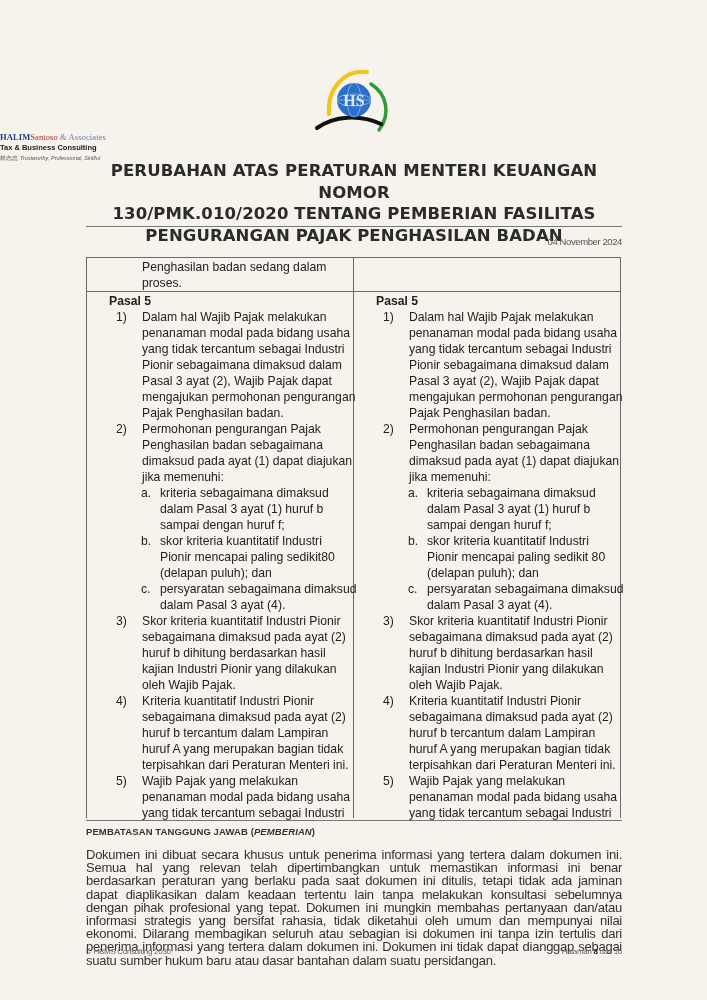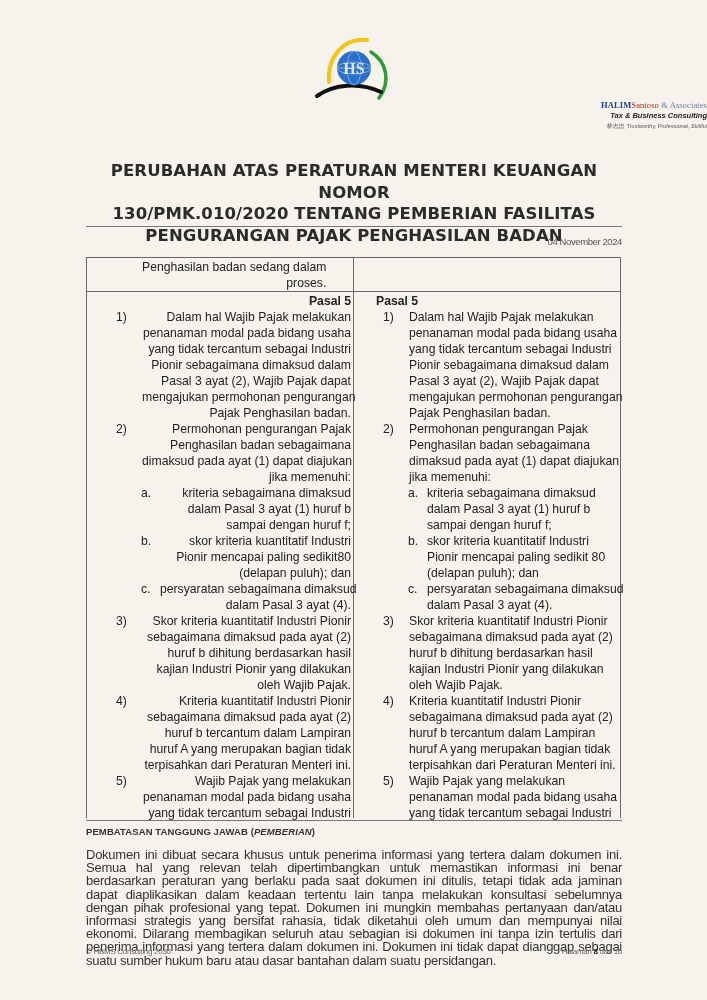--- a/index.html
+++ b/index.html
@@ -1,40 +1,40 @@
 <!DOCTYPE html>
 <html><head>
 <meta charset="utf-8">
 <style>
   html, body { margin: 0; padding: 0; }
   body {
     width: 707px; height: 1000px; background: #f6f3ec; position: relative;
     font-family: "Liberation Sans", sans-serif; color: #222; overflow: hidden;
   }
-  .logo { position: absolute; left: 0; top: 32px; width: 707px; text-align: right; }
+  .logo { position: absolute; left: 0; top: 64px; width: 707px; text-align: left; }
   .logo svg { display: block; margin: 0 auto; }
   .logo-name { font-family: "Liberation Serif", serif; font-size: 8.5px; color: #1d3f8c; margin-top: -2px; letter-spacing: 0.1px; }
   .logo-name b { font-weight: bold; margin-top: 32px; }
   .logo-name .red { color: #b3261e; font-weight: normal; }
   .logo-name .amp { color: #6b7aa8; }
-  .logo-sub { font-size: 7.5px; font-style: italic; font-weight: bold; color: #222; margin-top: 1px; padding-left: 36px; }
+  .logo-sub { font-size: 7.5px; font-weight: bold; color: #222; margin-top: 1px; }
   .logo-tag { font-size: 5.5px; font-style: italic; color: #555; margin-top: 2px; }
   .logo-tag .cn { font-family: "DejaVu Serif", serif; font-style: normal; font-size: 6px; margin-right: 2px; }
 
   .title {
     position: absolute; left: 86px; width: 536px; top: 160px; text-align: center;
     font-family: "DejaVu Sans", sans-serif; font-weight: bold; font-size: 16.5px; line-height: 21.5px;
     color: #2b2b2b; letter-spacing: 0.1px;
   }
   .title-rule { position: absolute; left: 86px; width: 536px; top: 226px; border-top: 1.5px solid #777; }
   .date { position: absolute; right: 85px; top: 236px; font-size: 9.5px; color: #555; letter-spacing: -0.4px; }
 
   .table { position: absolute; left: 86px; top: 257px; width: 535px; height: 561px; border: 1px solid #6a6a6a; border-bottom: none; box-sizing: border-box; }
   .col { position: absolute; top: 0; bottom: 0; }
-  .col-left { left: 0; width: 266px; border-right: 1px solid #6a6a6a; text-align: right; }
+  .col-left { left: 0; width: 266px; border-right: 1px solid #6a6a6a; }
   .col-right { left: 267px; right: 0; }
   .row-divider { position: absolute; left: 0; right: 0; top: 33px; border-top: 1px solid #6a6a6a; }
   .cont { position: absolute; top: 1px; left: 55px; font-size: 12.2px; line-height: 16px; color: #222; }
   .body-text { position: absolute; top: 35px; left: 2px; right: 2px; font-size: 12.2px; line-height: 16px; color: #222; font-family: "Liberation Sans", sans-serif; }
   .pasal { font-weight: bold; margin-left: 20px; }
   .item { position: relative; padding-left: 53px; }
   .item .num { position: absolute; left: 27px; top: 0; }
   .sub { position: relative; padding-left: 71px; }
   .sub .letter { position: absolute; left: 52px; top: 0; }
   .line { white-space: nowrap; }

